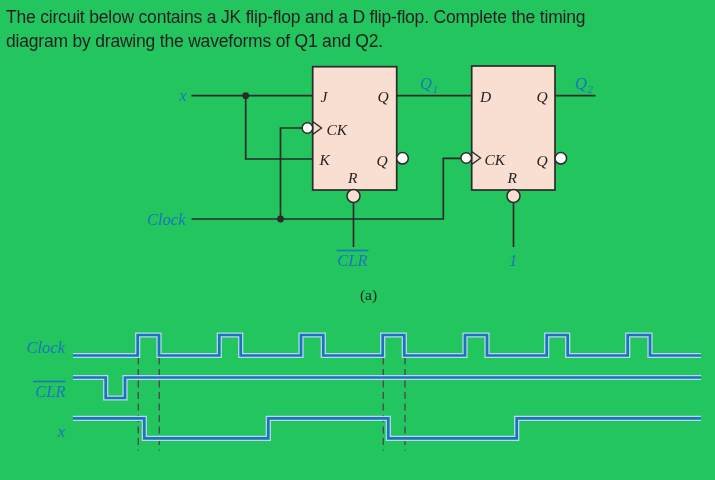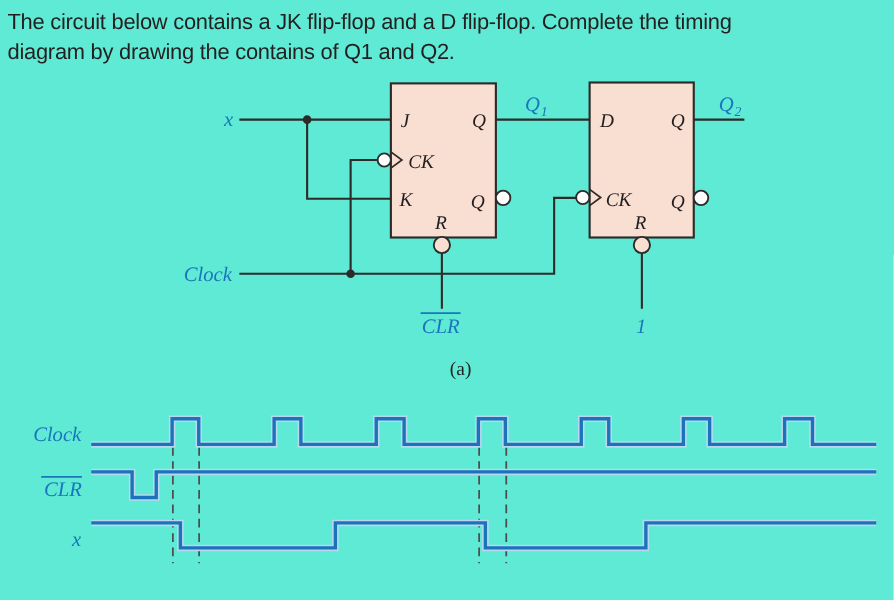--- a/index.html
+++ b/index.html
@@ -1,17 +1,17 @@
 <!DOCTYPE html>
 <html><head>
 <meta charset="utf-8">
 <style>
   html,body{margin:0;padding:0;background:#ffffff;}
   .page{
-    position:relative;width:715px;height:480px;background:#5eead4;
+    position:relative;width:715px;height:480px;background:#22c55e;
     overflow:hidden;font-family:"Liberation Sans",sans-serif;
   }
   .title{
     position:absolute;left:6px;top:5px;width:705px;
     font-size:17.5px;line-height:24px;color:#231f20;letter-spacing:-0.2px;
   }
   svg text{font-family:"Liberation Serif","DejaVu Serif",serif;}
   .ff-box{fill:#f9ded2;stroke:#2d2b29;stroke-width:1.7;}
   .wire{stroke:#2d2b29;stroke-width:1.7;fill:none;}
   .bubble{fill:#ffffff;stroke:#2d2b29;stroke-width:1.5;}
@@ -24,21 +24,21 @@
   .caption{font-size:15.5px;fill:#231f20;}
   .ovl{stroke:#1b75bc;stroke-width:1.3;}
 </style>
 </head>
 <body>
 
 <div class="page">
 
   <div class="title">
     <div>The circuit below contains a JK flip-flop and a D flip-flop. Complete the timing</div>
-    <div>diagram by drawing the contains of Q1 and Q2.</div>
+    <div>diagram by drawing the waveforms of Q1 and Q2.</div>
   </div>
 
   <svg id="main-svg" width="715" height="480" viewBox="0 0 715 480" style="position:absolute;left:0;top:0;">
 
     <g>
 
       <path class="wire" d="M191.5,95.7 H312.7"></path>
       <path class="wire" d="M245.7,95.7 V159 H312.7"></path>
       <path class="wire" d="M302.1,128 H280.5 V219"></path>
       <path class="wire" d="M191.5,219 H443.3 V158.3 H460.9"></path>

